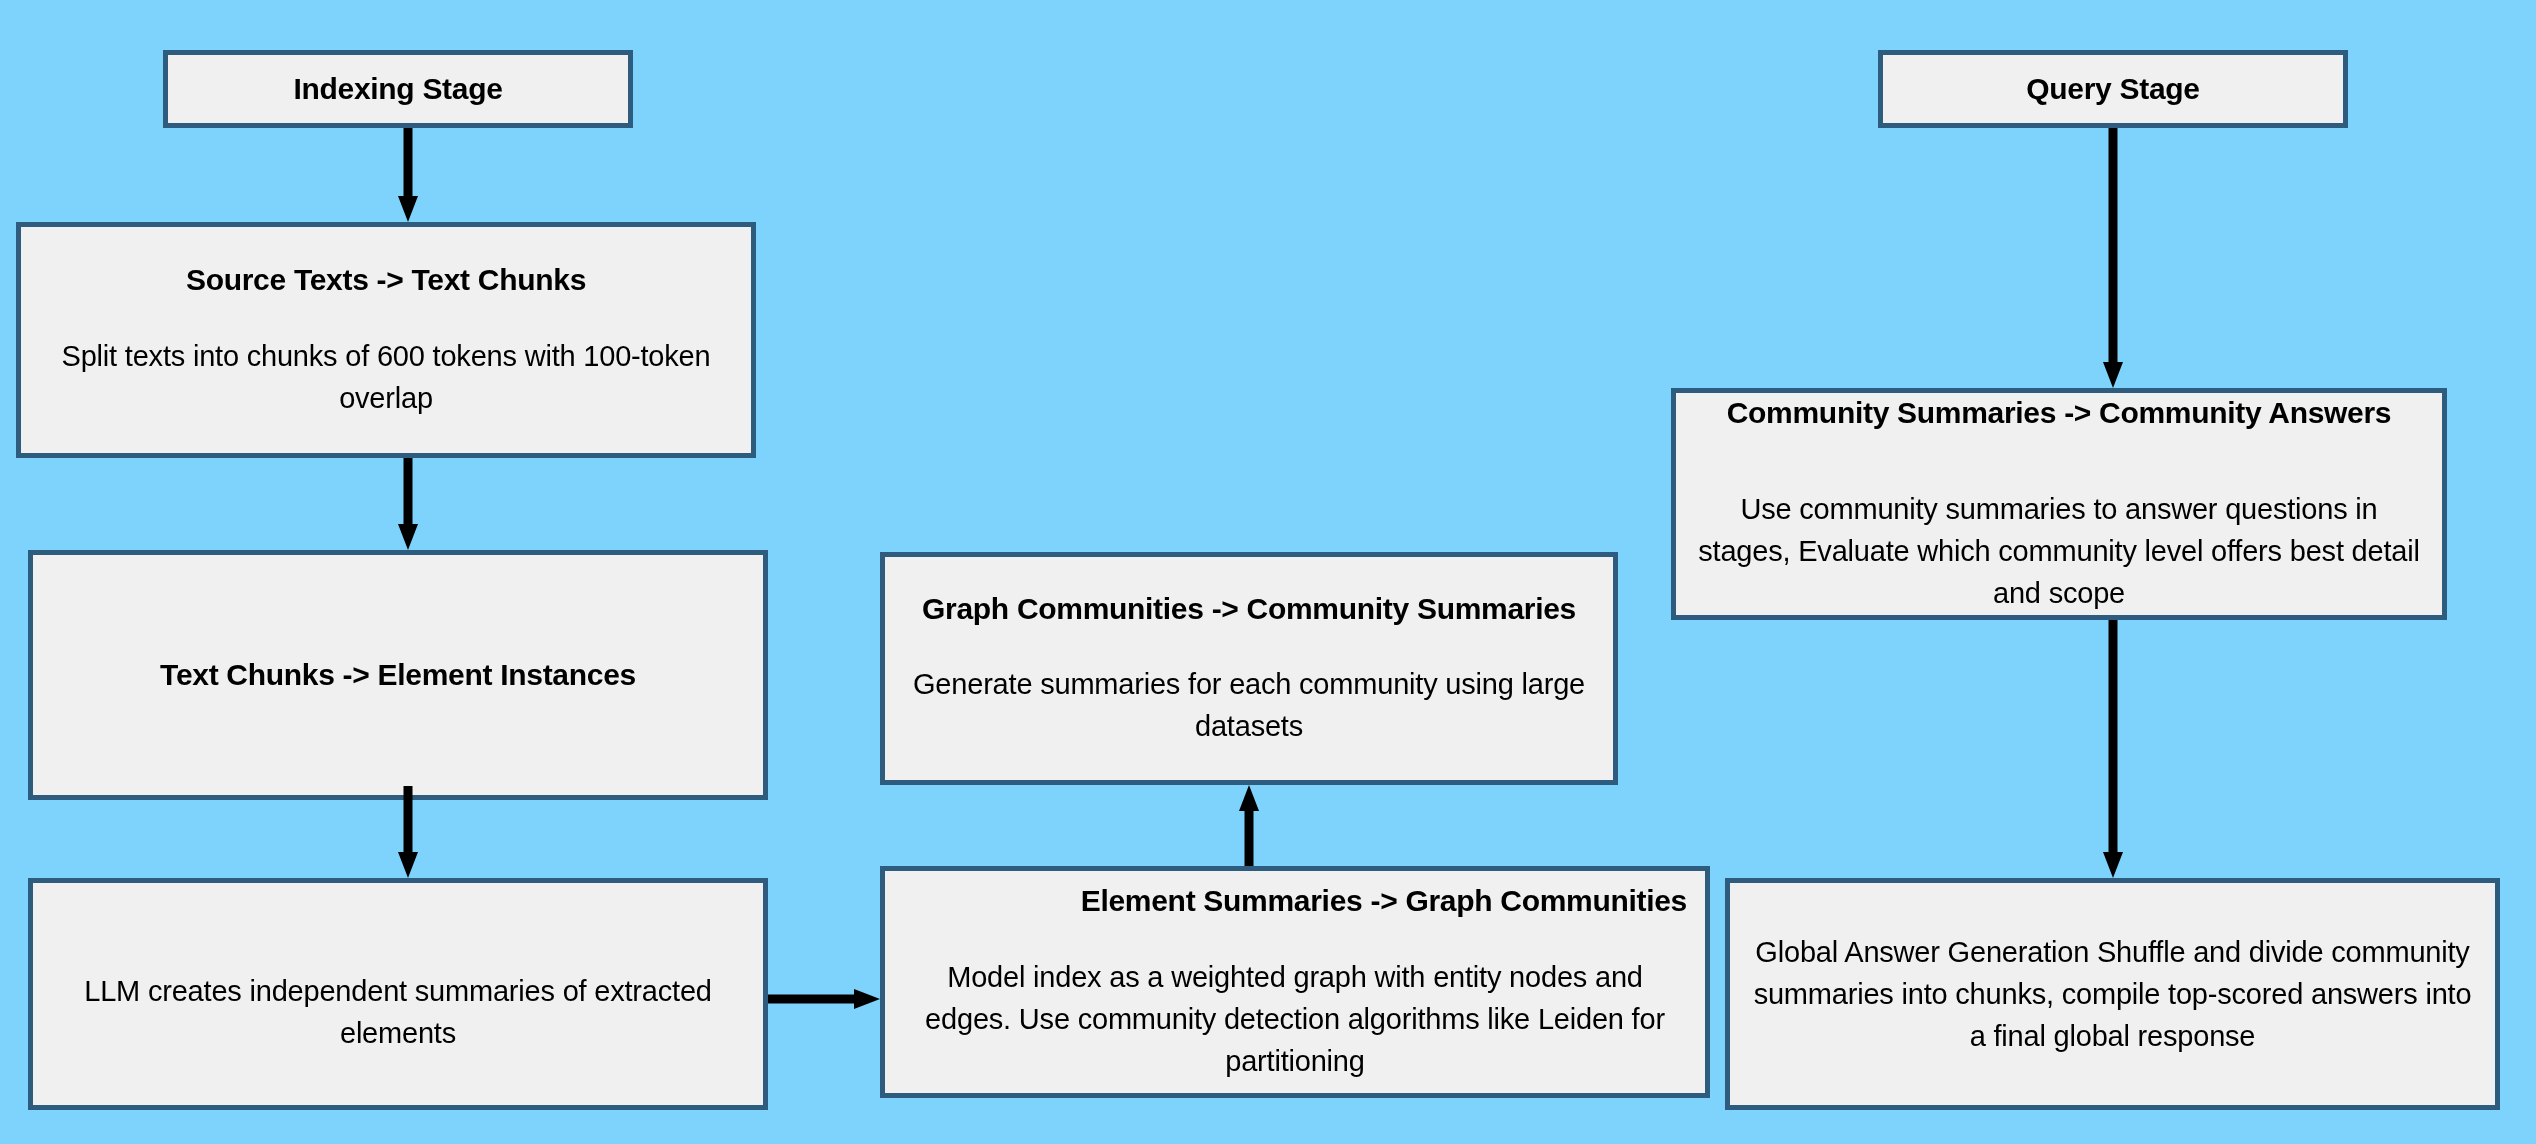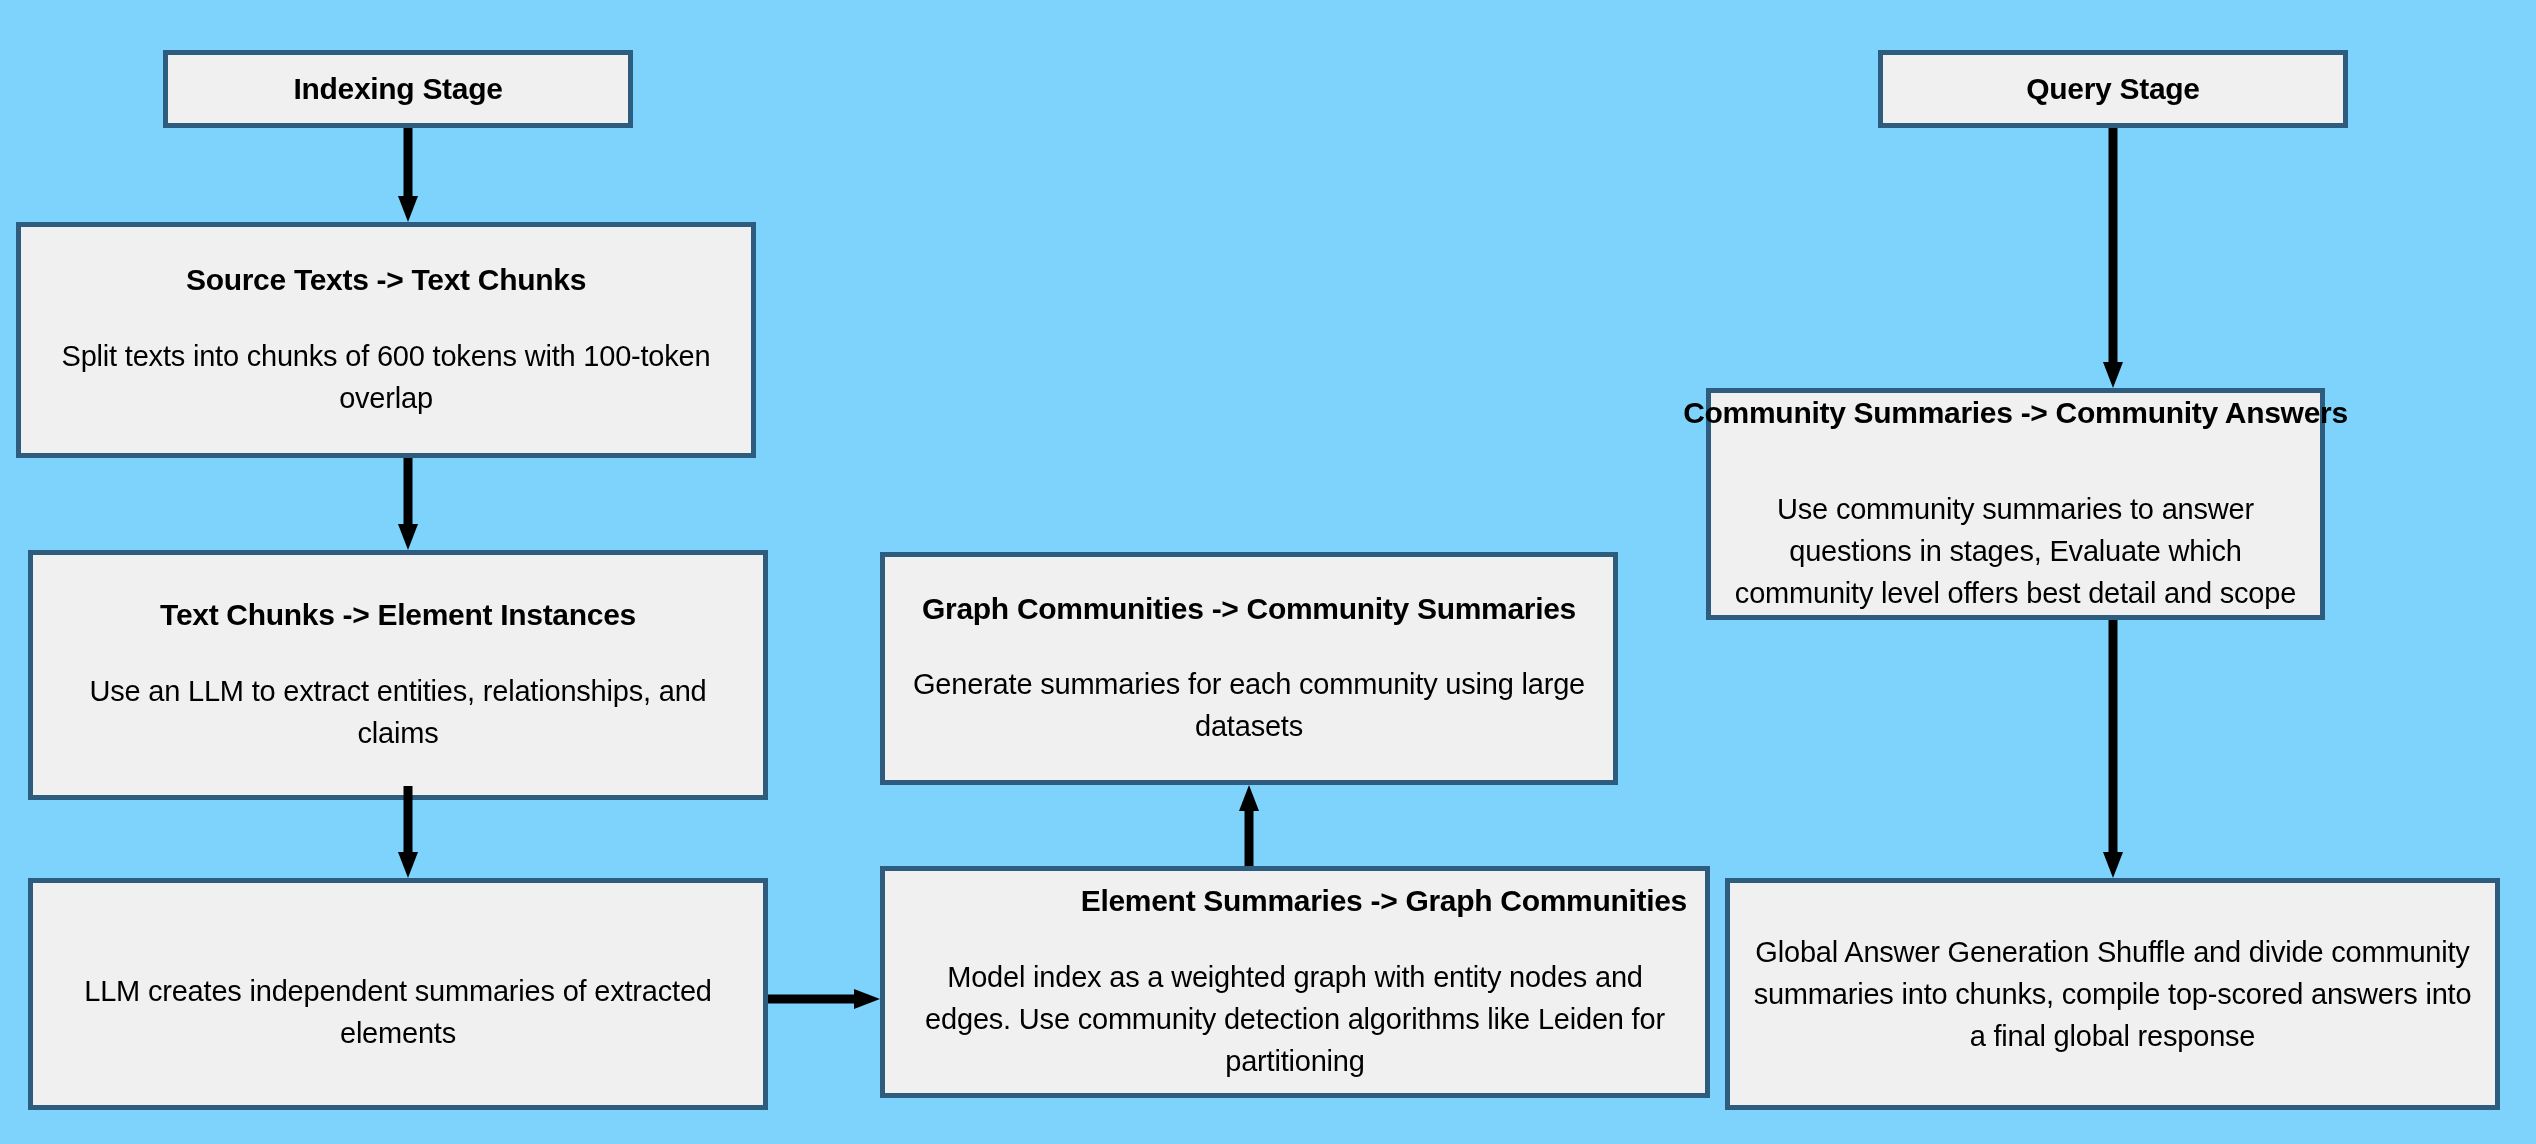--- a/index.html
+++ b/index.html
@@ -86,21 +86,20 @@
 
   <div class="edge" style="left:398px; top:458px; width:10px; height:92px;">
     <svg width="20" height="92" viewBox="0 0 20 92">
       <line class="edge-line" x1="10" y1="0" x2="10" y2="72"></line>
       <polygon class="edge-head" points="10,92 0,66 20,66"></polygon>
     </svg>
   </div>
 
   <div class="node" style="left:28px; top:550px; width:740px; height:250px;">
     <div class="node-title">Text Chunks -&gt; Element Instances</div>
-    <div class="node-body">Use an LLM to extract entities, relationships, and claims</div>
   </div>
 
   <div class="edge" style="left:398px; top:786px; width:10px; height:92px;">
     <svg width="20" height="92" viewBox="0 0 20 92">
       <line class="edge-line" x1="10" y1="0" x2="10" y2="72"></line>
       <polygon class="edge-head" points="10,92 0,66 20,66"></polygon>
     </svg>
   </div>
 
   <div class="node" style="left:28px; top:878px; width:740px; height:232px;">
@@ -135,21 +134,21 @@
     <div class="node-title">Query Stage</div>
   </div>
 
   <div class="edge" style="left:2103px; top:128px; width:20px; height:260px;">
     <svg width="20" height="260" viewBox="0 0 20 260">
       <line class="edge-line" x1="10" y1="0" x2="10" y2="238"></line>
       <polygon class="edge-head" points="10,260 0,234 20,234"></polygon>
     </svg>
   </div>
 
-  <div class="node" style="left:1706px; top:388px; width:619px; height:232px;gap:20px;">
+  <div class="node" style="left:1671px; top:388px; width:776px; height:232px;gap:20px;">
     <div class="node-title">Community Summaries -&gt; Community Answers</div>
     <div class="node-body">Use community summaries to answer questions in stages, Evaluate which community level offers best detail and scope</div>
   </div>
 
   <div class="edge" style="left:2103px; top:620px; width:20px; height:258px;">
     <svg width="20" height="258" viewBox="0 0 20 258">
       <line class="edge-line" x1="10" y1="0" x2="10" y2="236"></line>
       <polygon class="edge-head" points="10,258 0,232 20,232"></polygon>
     </svg>
   </div>

